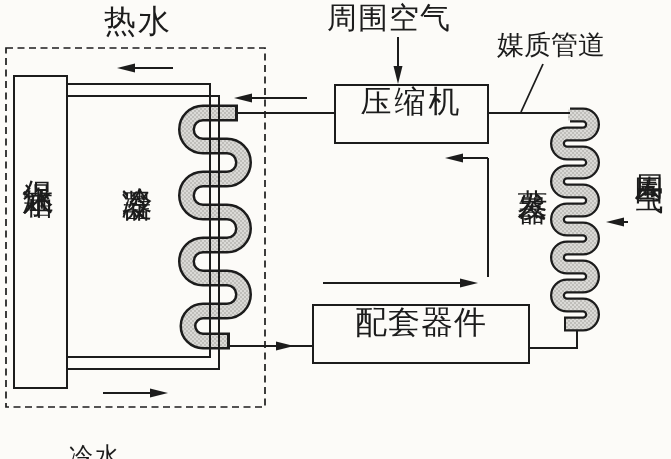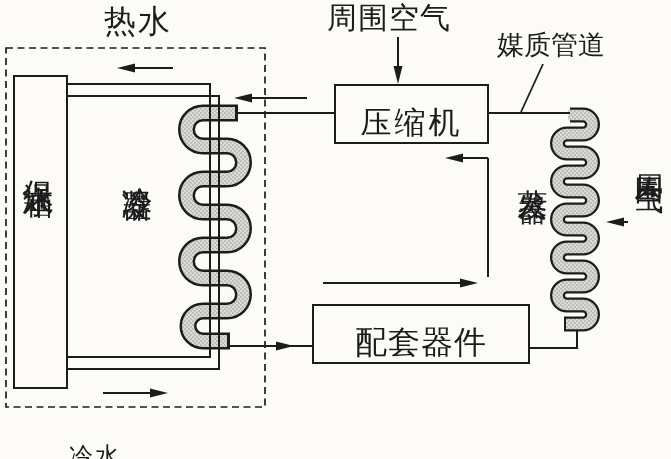--- a/index.html
+++ b/index.html
@@ -25,23 +25,22 @@
   }
   .vtext{
     writing-mode:vertical-rl;
     text-orientation:upright;
     white-space:nowrap;
   }
   .node{
     position:absolute;
     border:2px solid var(--ink);
     background:var(--bg);
-    display:flex;align-items:flex-end;justify-content:center;
+    display:flex;align-items:flex-start;justify-content:center;
     box-sizing:border-box;
-    font-family:Liberation Mono, monospace;
   }
   .tank{
     position:absolute;
     border:2px solid var(--ink);
     background:var(--bg);
     box-sizing:border-box;
   }
 </style>
 </head>
 <body>

